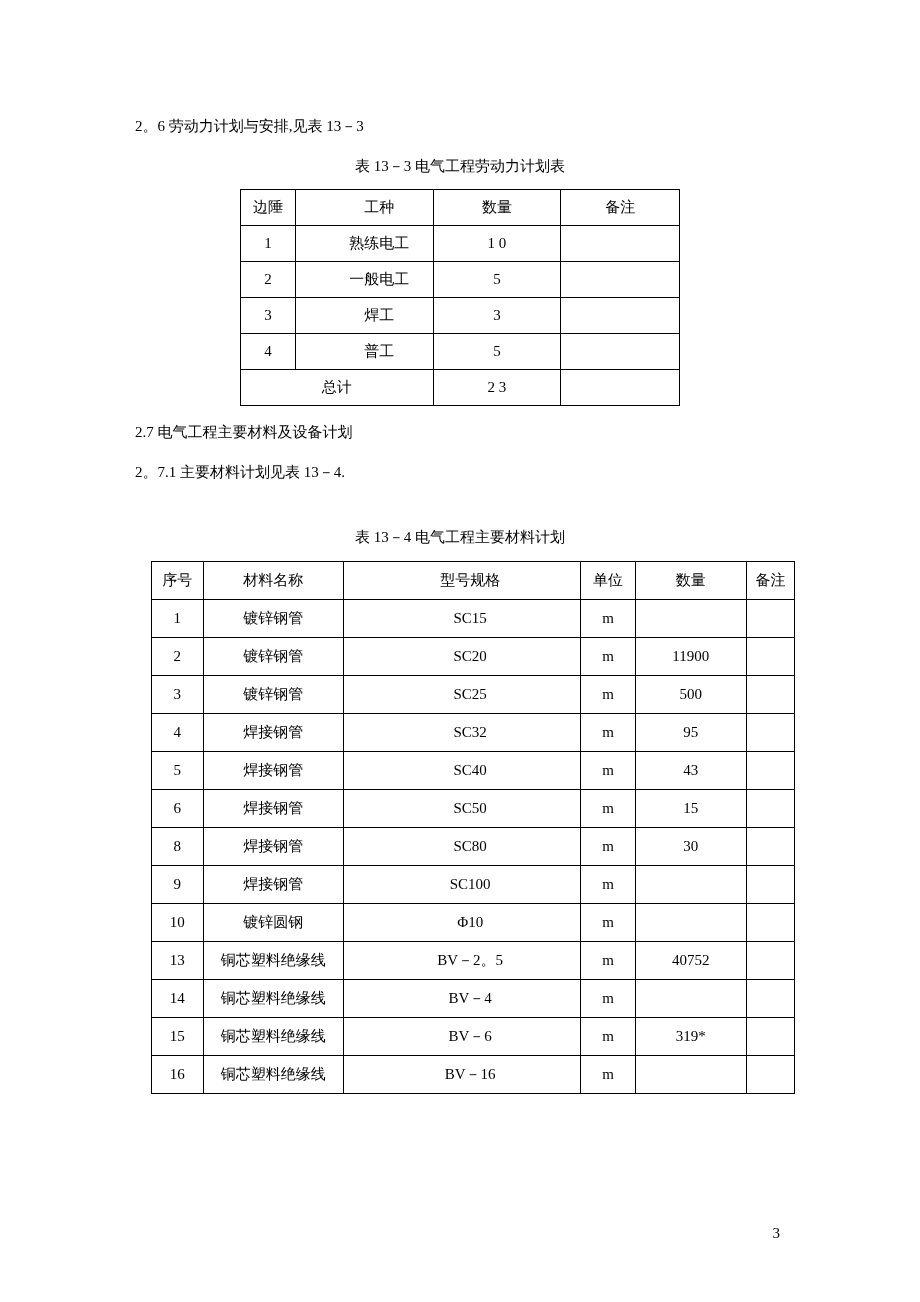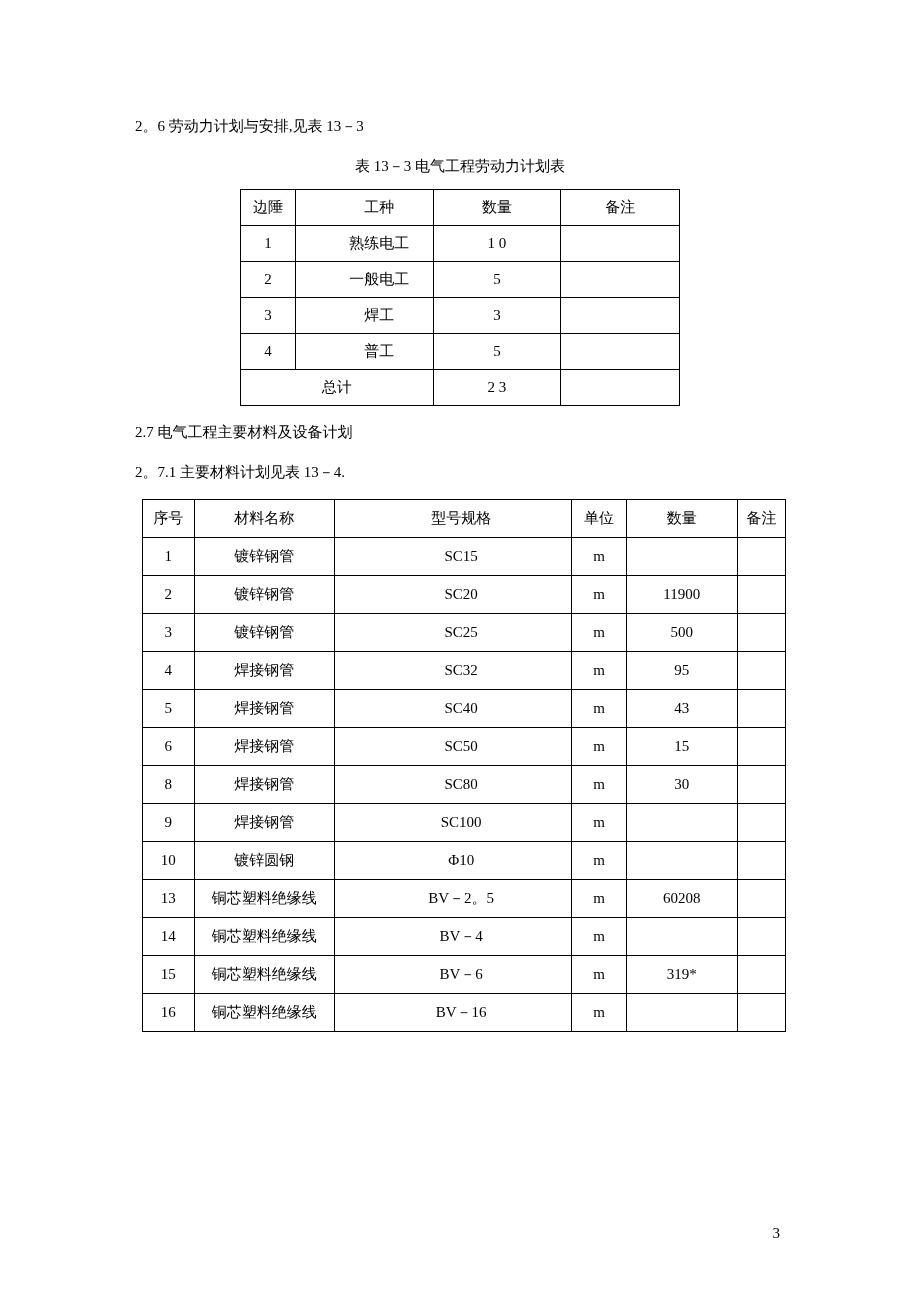--- a/index.html
+++ b/index.html
@@ -45,21 +45,21 @@
     .tbl1 .c5 { width: 78px; }
     .tbl1 .c6 { width: 42px; }
     
     .tbl2 { width: 440px; }
     .tbl2 td, .tbl2 th { height: 36px; }
     .tbl2 .c1 { width: 55px; }
     .tbl2 .c2 { width: 138px; padding-left: 30px; }
     .tbl2 .c3 { width: 128px; }
     .tbl2 .c4 { width: 119px; }
     
-    .tbl3 { width: 644px; margin-left: 7px; }
+    .tbl3 { width: 644px; margin-left: 16px; }
     .tbl3 td, .tbl3 th { height: 38px; }
     .tbl3 .c1 { width: 55px; }
     .tbl3 .c2 { width: 152px; }
     .tbl3 .c3 { width: 254px; padding-left: 16px; }
     .tbl3 .c4 { width: 58px; }
     .tbl3 .c5 { width: 118px; }
     .tbl3 .c6 { width: 51px; }
     .page-number {
       position: absolute;
       bottom: 60px;
@@ -117,20 +117,21 @@
         <td colspan="2">总计</td>
         <td class="c3">2 3</td>
         <td class="c4"></td>
       </tr>
     </tfoot>
   </table>
 
   <p class="para">2.7 电气工程主要材料及设备计划</p>
   <p class="para">2。7.1 主要材料计划见表 13－4.</p>
 
+  <p class="title" style="margin-top:40px;">表 13－4 电气工程主要材料计划</p>
 
   <table class="tbl3">
     <thead>
       <tr>
         <th class="c1">序号</th>
         <th class="c2">材料名称</th>
         <th class="c3">型号规格</th>
         <th class="c4">单位</th>
         <th class="c5">数量</th>
         <th class="c6">备注</th>
@@ -207,21 +208,21 @@
           <td class="c3">Φ10</td>
           <td class="c4">m</td>
           <td class="c5"></td>
           <td class="c6"></td>
         </tr>
         <tr>
           <td class="c1">13</td>
           <td class="c2">铜芯塑料绝缘线</td>
           <td class="c3">BV－2。5</td>
           <td class="c4">m</td>
-          <td class="c5">60208</td>
+          <td class="c5">40752</td>
           <td class="c6"></td>
         </tr>
         <tr>
           <td class="c1">14</td>
           <td class="c2">铜芯塑料绝缘线</td>
           <td class="c3">BV－4</td>
           <td class="c4">m</td>
           <td class="c5"></td>
           <td class="c6"></td>
         </tr>

